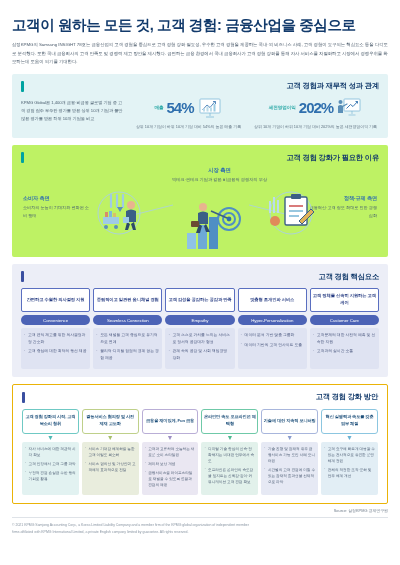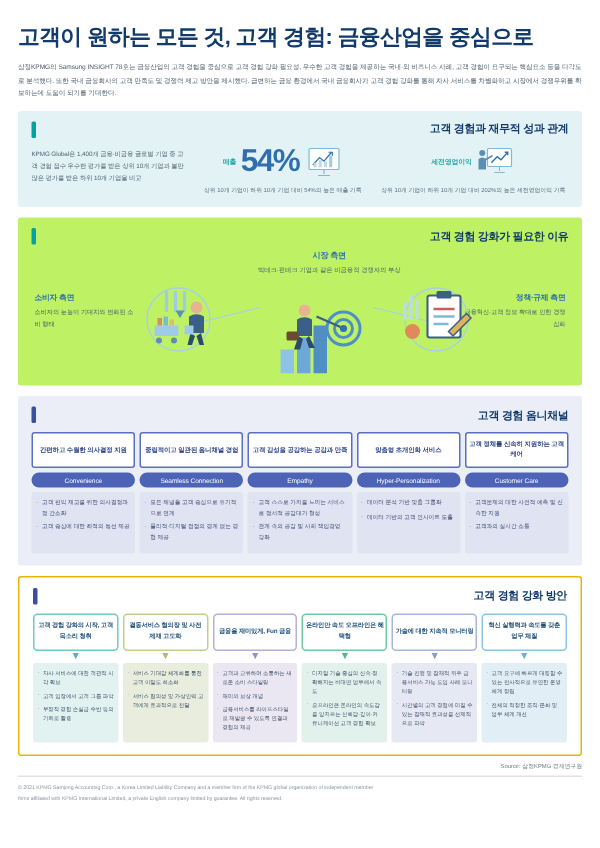--- a/index.html
+++ b/index.html
@@ -35,21 +35,21 @@
   .panel-c .sec-bar, .panel-d .sec-bar { background: #3a4fa0; }
   .sec-title { font-size: 7.3px; font-weight: bold; color: #123a6b; letter-spacing: -0.2px; }
 
   
   .s1-body { display: flex; align-items: flex-start; margin-top: 5px; }
   .s1-left { width: 104px; font-size: 4.2px; color: #4c6071; line-height: 1.95; letter-spacing: -0.05px; padding-top: 2px; }
   .s1-stats { flex: 1; display: flex; }
   .stat { flex: 1; display: flex; flex-direction: column; align-items: center; }
   .stat-row { display: flex; align-items: center; gap: 3px; }
   .stat-label { font-size: 4.6px; color: #2aa8a6; font-weight: bold; letter-spacing: -0.1px; }
-  .stat-num { font-size: 21px; font-weight: bold; color: #2f6fae; letter-spacing: -1px; line-height: 1; }
+  .stat-num { font-size: 15px; font-weight: bold; color: #2f6fae; letter-spacing: -1px; line-height: 1; }
   .stat-cap { margin-top: 4px; font-size: 3.9px; color: #5a6d7d; text-align: center; line-height: 1.85; }
   .ico-board { width: 26px; height: 22px; flex: none; }
 
   
   .s2-wrap { position: relative; height: 84px; margin-top: 2px; }
   .s2-mid-title { text-align: center; font-size: 5.4px; font-weight: bold; color: #2f6fae; letter-spacing: -0.15px; }
   .s2-mid-text { text-align: center; font-size: 4.2px; color: #47606f; line-height: 1.8; margin-top: 2px; }
   .s2-mid { position: absolute; left: 116px; top: 2px; width: 165px; }
   .s2-side { position: absolute; width: 70px; }
   .s2-side.left { left: 2px; top: 30px; }
@@ -132,20 +132,21 @@
               <line x1="26" y1="32" x2="26" y2="38" stroke="#7fb9d8" stroke-width="1.6"></line>
               <line x1="18" y1="40" x2="34" y2="40" stroke="#7fb9d8" stroke-width="1.6"></line>
             </svg>
           </div>
           <div class="stat-cap">상위 10개 기업이 하위 10개 기업 대비 54%의 높은 매출 기록</div>
         </div>
 
         <div class="stat">
           <div class="stat-row">
             <span class="stat-label">세전영업이익</span>
+            <span class="stat-num">202%</span>
             <svg class="ico-board" viewBox="0 0 52 44">
               <rect x="16" y="4" width="32" height="24" rx="1.5" fill="#ffffff" stroke="#7fb9d8" stroke-width="1.6"></rect>
               <path d="M21 23 L29 15 L34 19 L43 9" fill="none" stroke="#2f6fae" stroke-width="1.8"></path>
               <path d="M39 9 h4 v4" fill="none" stroke="#2f6fae" stroke-width="1.8"></path>
               <line x1="32" y1="28" x2="32" y2="34" stroke="#7fb9d8" stroke-width="1.4"></line>
               <line x1="25" y1="36" x2="39" y2="36" stroke="#7fb9d8" stroke-width="1.4"></line>
               <circle cx="9" cy="10" r="4" fill="#5b8fb8"></circle>
               <path d="M4 18 q5 -4 10 0 v14 h-10 z" fill="#5b8fb8"></path>
               <path d="M13 19 L22 14" stroke="#5b8fb8" stroke-width="2.4" stroke-linecap="round"></path>
             </svg>
@@ -225,21 +226,21 @@
         <line x1="26" y1="29" x2="36" y2="29" stroke="#7fb9d8" stroke-width="1.6"></line>
         <path d="M36 34 L48 22 l3 3 L39 37 z" fill="#e0b25a" stroke="#3b5f86" stroke-width="1"></path>
       </svg>
 
     </div>
   </div>
 
   <div class="panel panel-c">
     <div class="sec-head">
       <span class="sec-bar"></span>
-      <span class="sec-title">고객 경험 옴니채널</span>
+      <span class="sec-title">고객 경험 핵심요소</span>
     </div>
 
     <div class="cols5">
 
       <div class="c5">
         <div class="c5-head">간편하고 수월한 의사결정 지원</div>
         <div class="c5-tag">Convenience</div>
         <ul class="c5-body">
           <li>고객 편익 제고를 위한 의사결정과정 간소화</li>
           <li>고객 중심에 대한 최적의 동선 제공</li>

